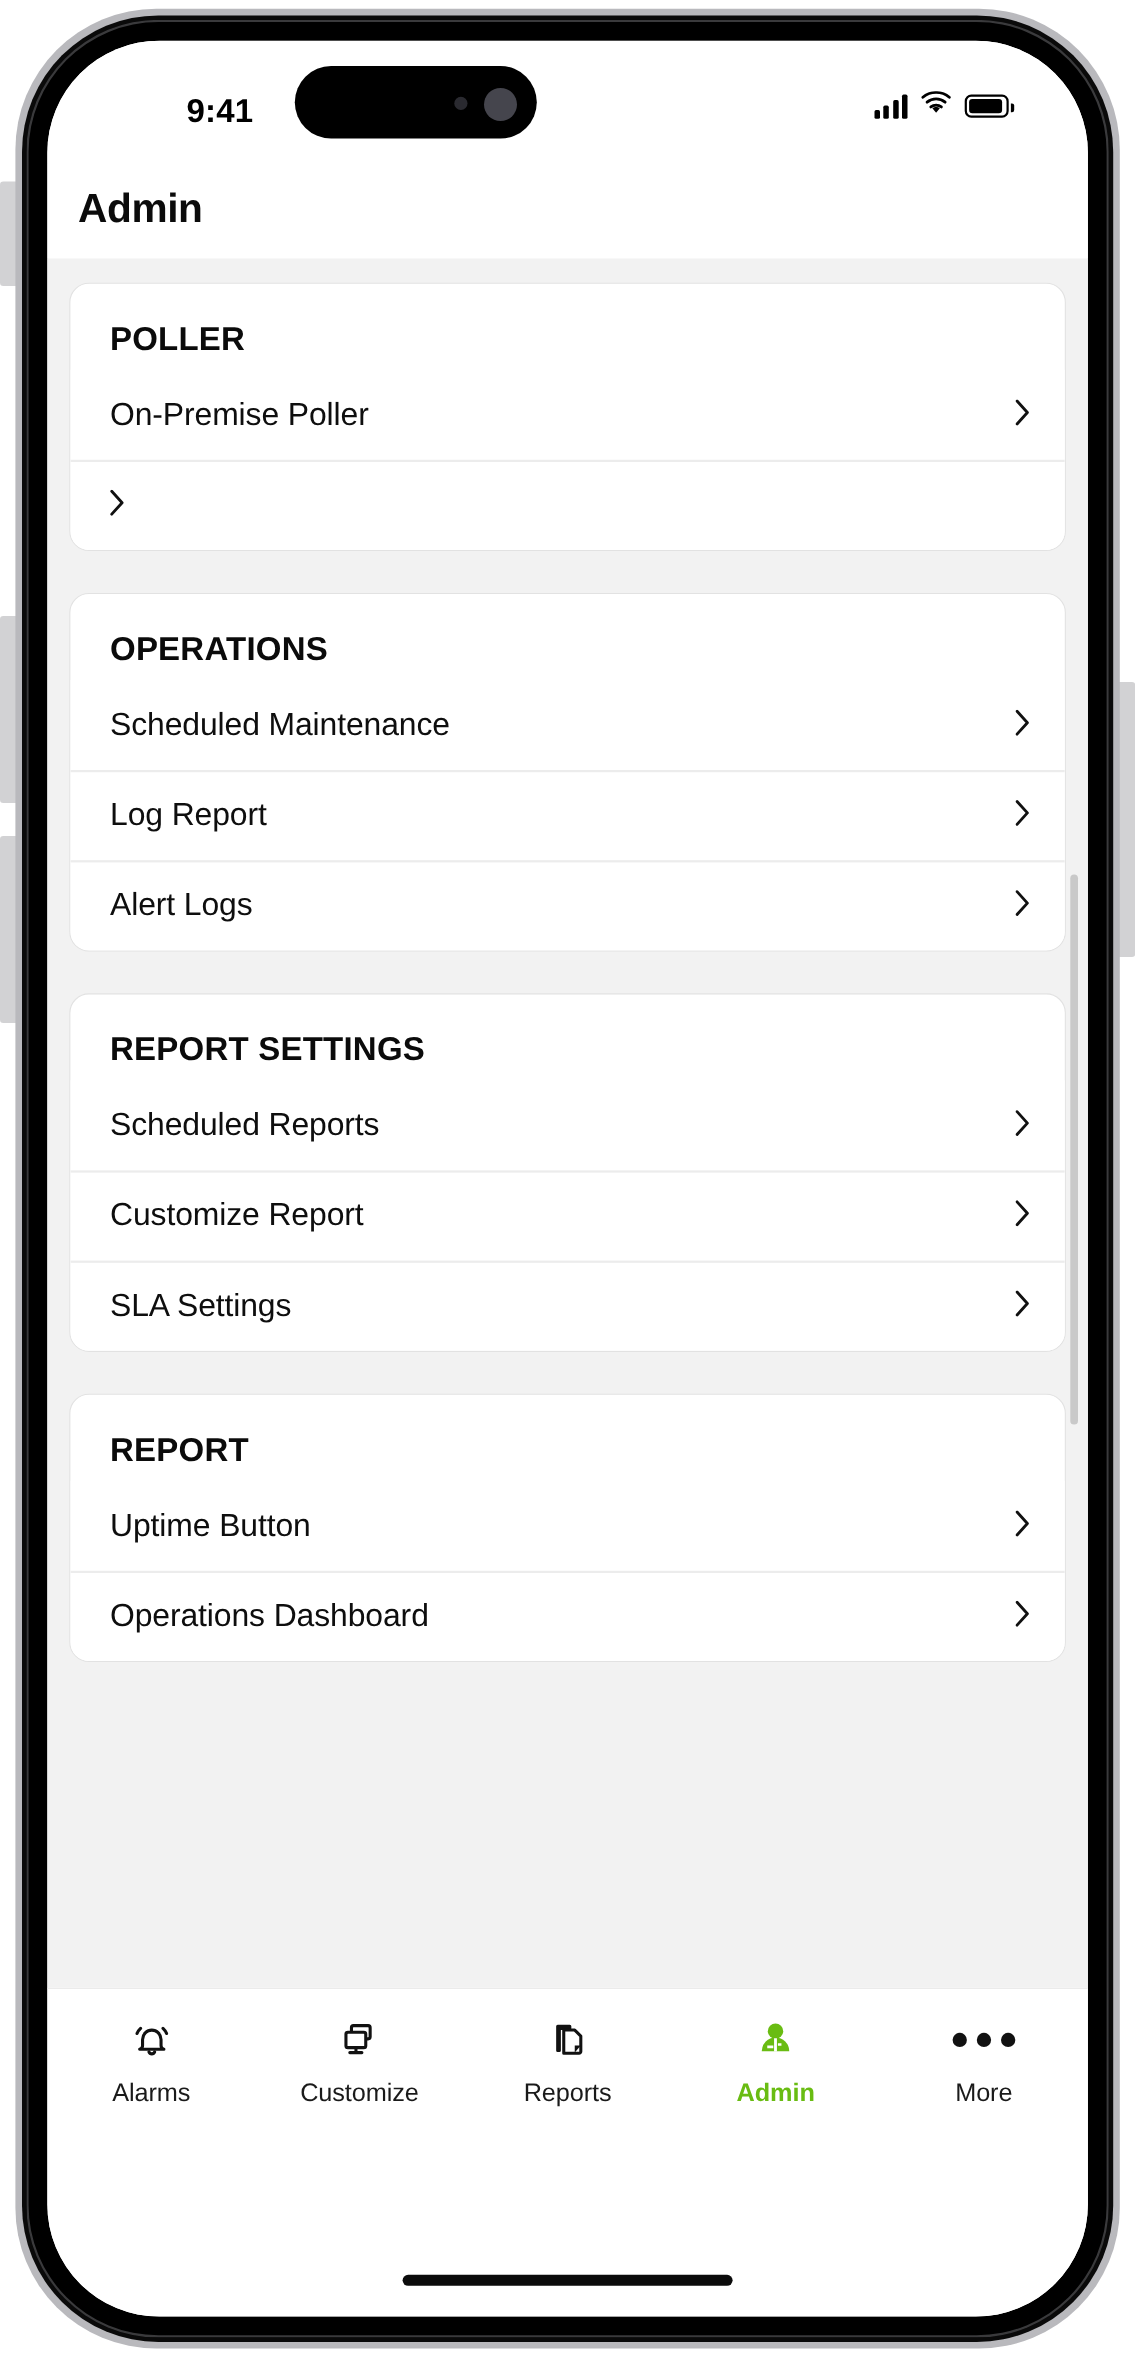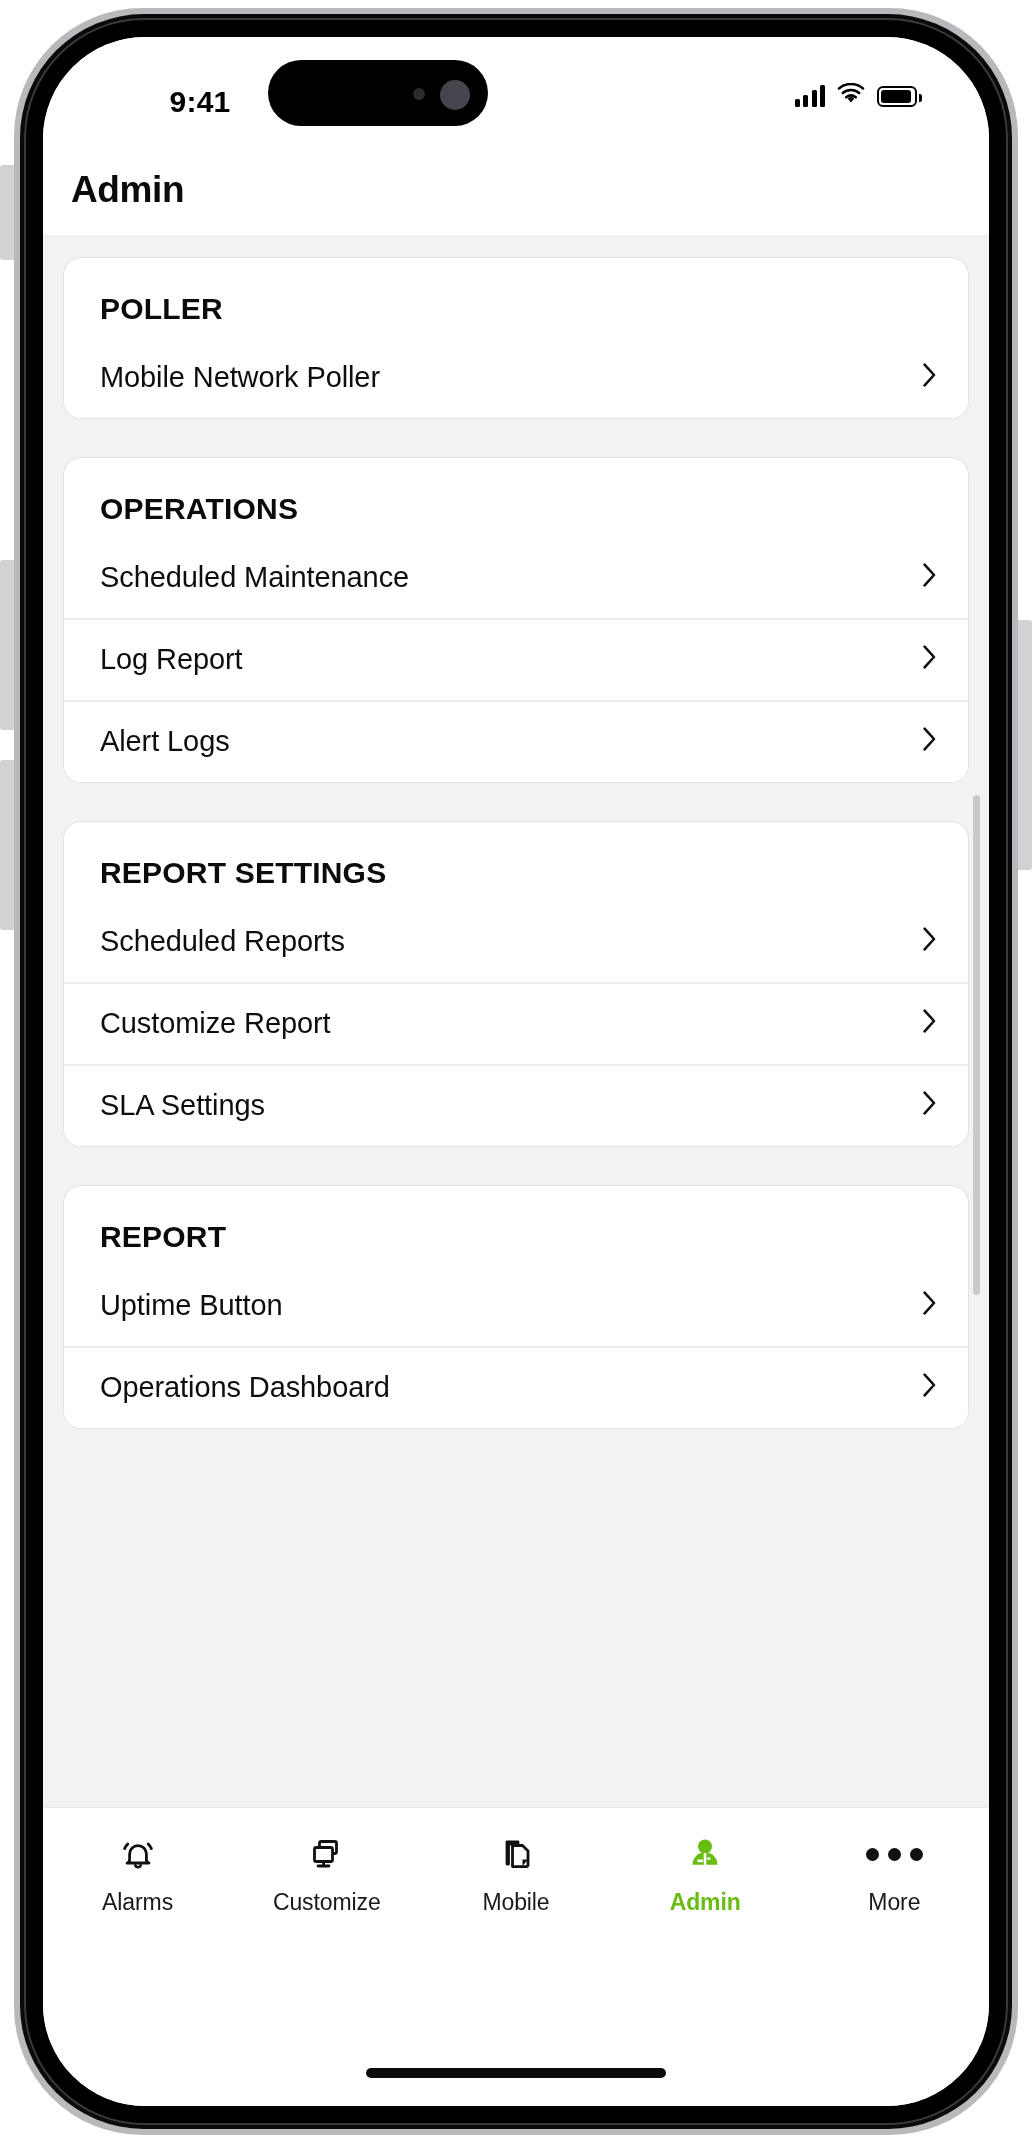--- a/index.html
+++ b/index.html
@@ -181,21 +181,26 @@
 
     <div class="nav-header">
       <div class="nav-title">Admin</div>
     </div>
 
     <div class="content">
       <div class="scroll-inner" id="cards-host">
           <div class="card">
             <div class="card-title">POLLER</div>
             <div class="row">
-              <span class="row-label">Mobile Network Poller</span>
+              <span class="row-label">On-Premise Poller</span>
+              <span><svg class="chev" viewBox="0 0 13 24" aria-hidden="true">
+                  <path d="M1.6 1.6 11 12l-9.4 10.4" fill="none" stroke="#111" stroke-width="2.6" stroke-linecap="round" stroke-linejoin="round"></path>
+                </svg></span>
+            </div>
+            <div class="row">
               <span><svg class="chev" viewBox="0 0 13 24" aria-hidden="true">
                   <path d="M1.6 1.6 11 12l-9.4 10.4" fill="none" stroke="#111" stroke-width="2.6" stroke-linecap="round" stroke-linejoin="round"></path>
                 </svg></span>
             </div>
           </div>
           <div class="card">
             <div class="card-title">OPERATIONS</div>
             <div class="row">
               <span class="row-label">Scheduled Maintenance</span>
               <span><svg class="chev" viewBox="0 0 13 24" aria-hidden="true">
@@ -279,21 +284,21 @@
             <div class="tab-label">Customize</div>
           </div>
           <div class="tab">
             <div class="tab-icon">
               <svg width="44" height="44" viewBox="0 0 44 44">
                 <path d="M13 10h11v2h-9.5v20H13Z" fill="none" stroke="#111" stroke-width="2.8" stroke-linejoin="round"></path>
                 <path d="M18.5 13.5h10l5.5 5.5v14a1.6 1.6 0 0 1-1.6 1.6H18.5Z" fill="#fff" stroke="#111" stroke-width="2.8" stroke-linejoin="round"></path>
                 <path d="M34 27.5 28.5 34v-6.5Z" fill="#111"></path>
               </svg>
             </div>
-            <div class="tab-label">Mobile</div>
+            <div class="tab-label">Reports</div>
           </div>
           <div class="tab active">
             <div class="tab-icon">
               <svg width="44" height="44" viewBox="0 0 44 44">
                 <circle cx="22" cy="14.5" r="7" fill="#69bc12"></circle>
                 <path d="M9.5 32.8a12.5 12.5 0 0 1 25 0Z" fill="#69bc12"></path>
                 <path d="M22 21v12" stroke="#fff" stroke-width="2.6" fill="none"></path>
                 <path d="M14.5 27.5h5.5v2.6h-5.5Z" fill="#fff"></path>
                 <path d="M24.2 25.4h3.2v2.4h-3.2Z" fill="#fff"></path>
               </svg>

